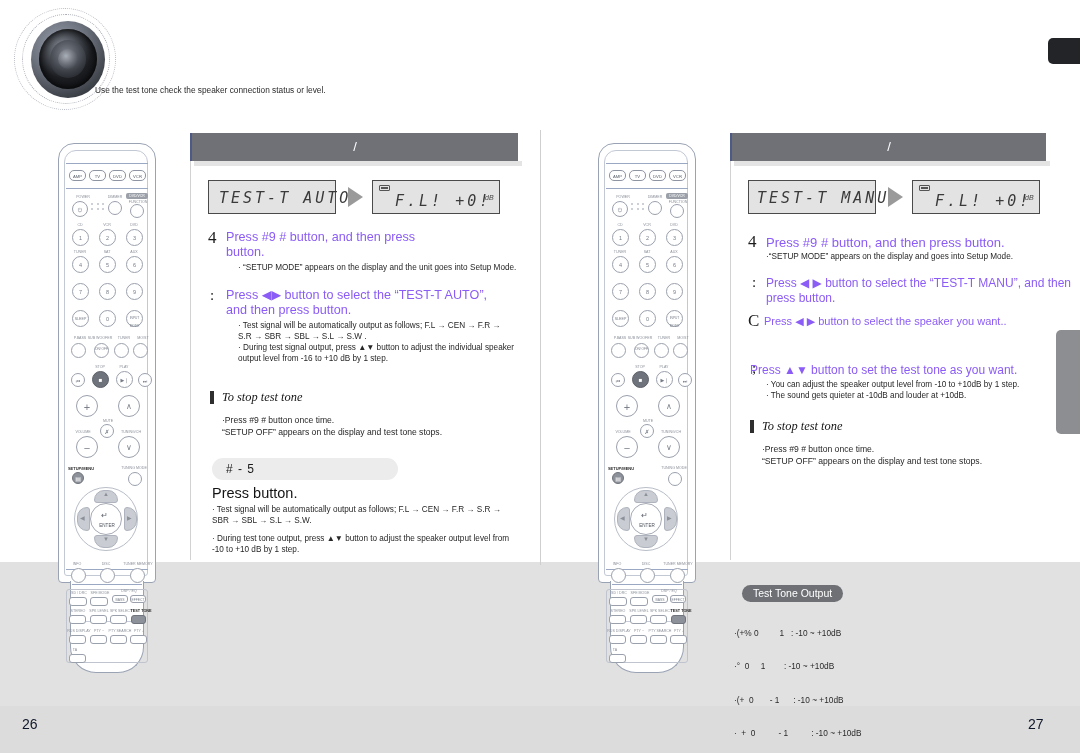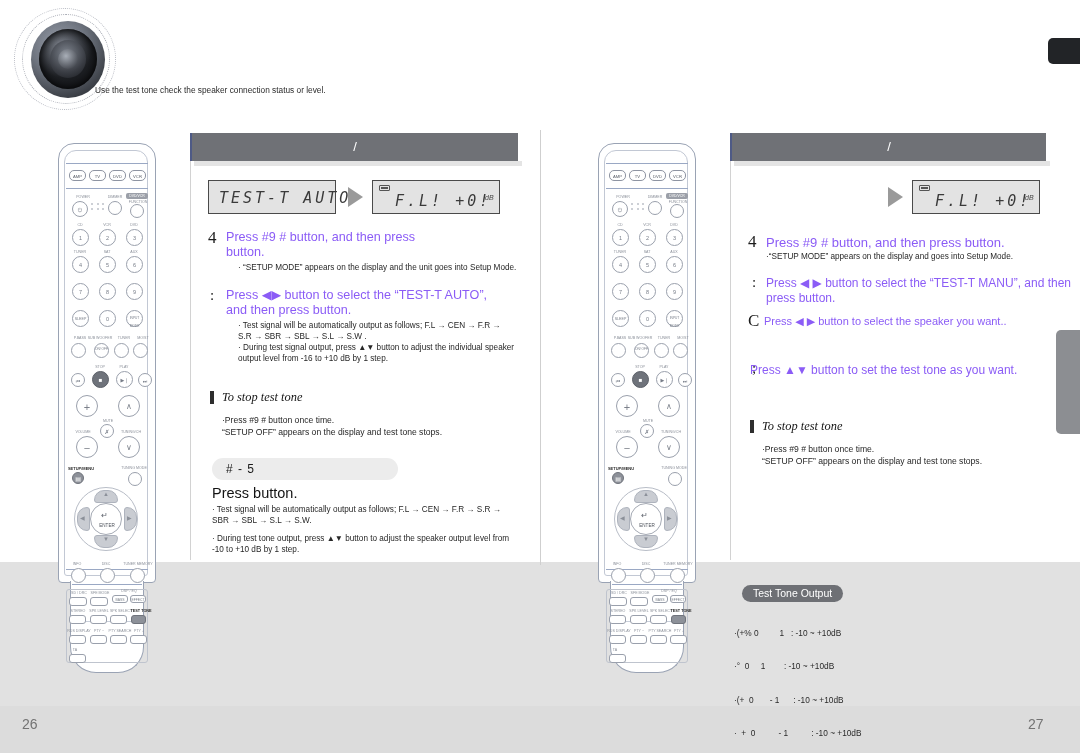--- a/index.html
+++ b/index.html
@@ -170,21 +170,21 @@
   }
   .tab-gray {
     position: absolute; left: 1056px; top: 330px;
     width: 26px; height: 104px;
     background: #8c8e92; border-radius: 5px 0 0 5px;
   }
 
   
   .pgnum {
     position: absolute; top: 716px;
-    font-size: 14px; color: #737373;
+    font-size: 14px; color: #0f172a;
     font-family: "Liberation Sans", sans-serif;
   }
   .pg-left { left: 22px; }
   .pg-right { left: 1028px; }
 
   
   .remote {
     position: absolute;
     width: 98px; height: 530px;
   }
@@ -336,20 +336,23 @@
     <div>· Test signal will be automatically output as follows; F.L → CEN → F.R → S.R →</div>
     <div>  SBR → SBL → S.L → S.W.</div>
     <div style="height:7px;"></div>
     <div>· During test tone output, press ▲▼ button to adjust the speaker output level from</div>
     <div>  -10 to +10 dB by 1 step.</div>
   </div>
 
   <div class="hdr-bar" style="left:730px; top:133px; width:316px;">/</div>
   <div class="hdr-shadow" style="left:734px; top:161px; width:316px;"></div>
 
+  <div class="lcd" style="left:748px; top:180px; width:128px; height:34px;">
+    <span class="lcd-text" style="left:8px; top:8px;">TEST-T MANU</span>
+  </div>
   <div class="arrow-tri" style="left:888px; top:187px;"></div>
   <div class="lcd" style="left:912px; top:180px; width:128px; height:34px;">
     <span class="lcd-badge" style="left:6px; top:4px;"></span>
     <span class="lcd-text" style="left:22px; top:11px;">F.L! +0!</span>
     <span class="lcd-db" style="left:112px; top:13px;">dB</span>
   </div>
 
   <div class="step-num" style="left:748px; top:232px;">4</div>
   <div class="step-body" style="left:766px; top:235px; font-size:13px;">Press   #9  #            button, and then press                button.</div>
   <div class="bullets" style="left:766px; top:251px;">
@@ -358,20 +361,24 @@
 
   <div class="step-num" style="left:752px; top:274px; font-size:15px;">:</div>
   <div class="step-body" style="left:766px; top:276px; font-size:12px;">Press ◀ ▶ button to select the “TEST-T MANU”, and then</div>
   <div class="step-body" style="left:766px; top:291px; font-size:12px;">press               button.</div>
 
   <div class="step-num" style="left:748px; top:311px;">C</div>
   <div class="step-body" style="left:764px; top:314px; font-size:11px;">Press ◀ ▶ button to select the speaker you want..</div>
 
   <div class="step-num" style="left:752px; top:360px; font-size:15px;">;</div>
   <div class="step-body" style="left:750px; top:363px; font-size:12px;">Press ▲▼ button to set the test tone as you want.</div>
+  <div class="bullets" style="left:766px; top:379px;">
+    <div>· You can adjust the speaker output level from -10 to +10dB by 1 step.</div>
+    <div>· The sound gets quieter at -10dB and louder at +10dB.</div>
+  </div>
 
   <div class="sub-bar" style="left:750px; top:420px;"></div>
   <div class="sub-head" style="left:762px; top:419px;">To stop test tone</div>
   <div class="bullets" style="left:762px; top:443px; font-size:8.6px; line-height:12px;">
     <div>·Press    #9  #            button once time.</div>
     <div>  “SETUP OFF” appears on the display and test tone stops.</div>
   </div>
 
   <div class="tto-pill" style="left:742px; top:585px;">Test Tone Output</div>
   <div class="tto-rows" style="left:734px; top:606px;">

